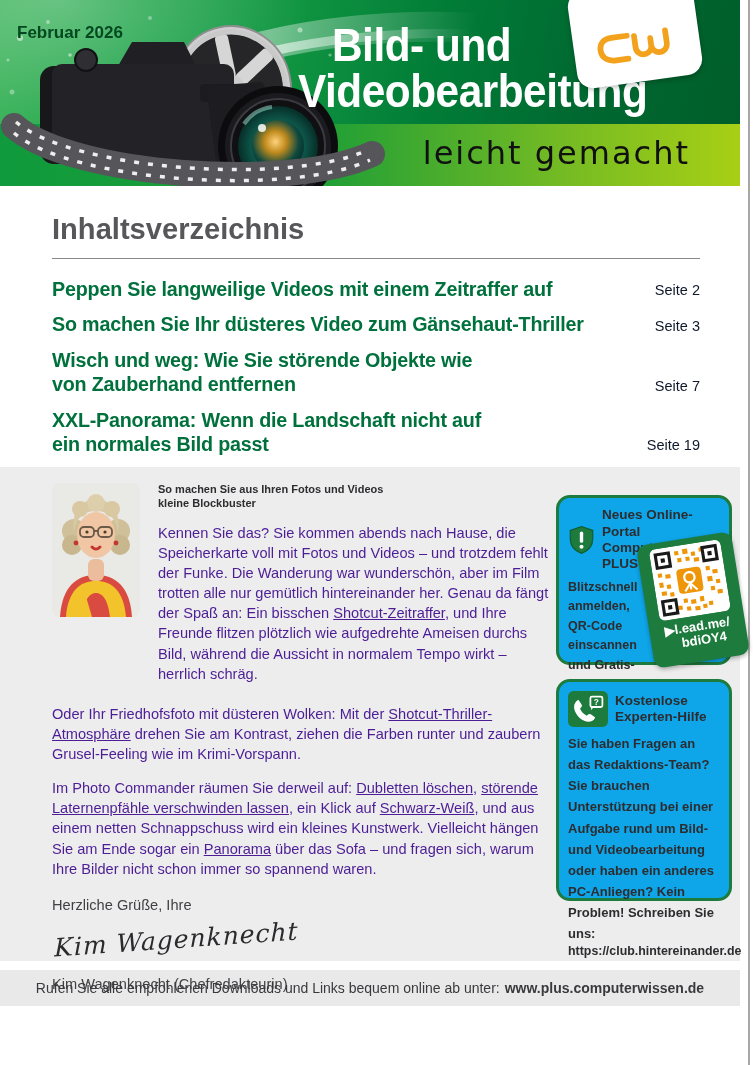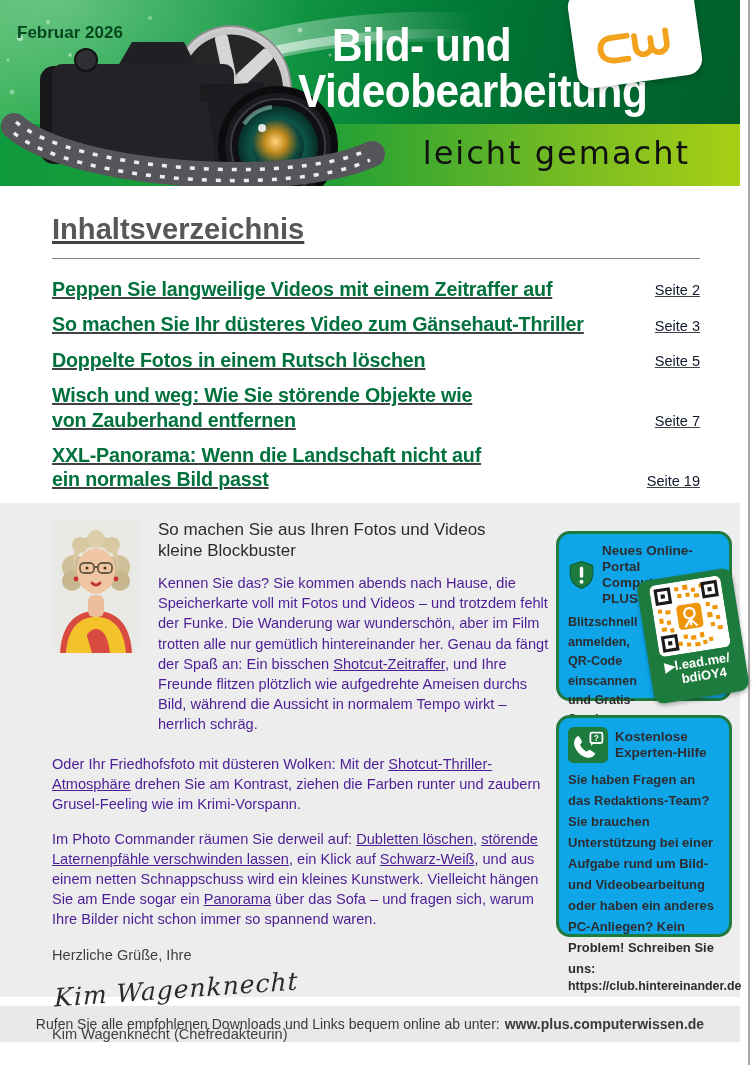--- a/index.html
+++ b/index.html
@@ -23,36 +23,36 @@
   .subtitle-band{position:absolute;left:0;bottom:0;width:100%;height:62px;z-index:2;
     background:linear-gradient(90deg,#0f9a3d 0%,#23a035 45%,#72ba24 75%,#a8cf15 100%);}
   .subtitle-band .sub{position:absolute;right:50px;top:10px;font-family:"DejaVu Sans",sans-serif;
     font-size:32px;color:#101010;letter-spacing:2px;font-weight:400;}
   .camera-art{position:absolute;left:0;top:0;z-index:3;}
   .cw-card{position:absolute;right:42px;top:-16px;width:126px;height:98px;background:#ffffff;
     border-radius:16px;transform:rotate(-8deg);z-index:7;box-shadow:0 2px 5px rgba(0,0,0,.25);
     display:flex;align-items:flex-end;justify-content:center;padding-bottom:14px;box-sizing:border-box;}
 
   
-  .toc-section{width:740px;text-decoration:underline;}
+  .toc-section{width:740px;}
   .toc-heading{margin:26px 0 0 52px;font-size:30px;font-weight:bold;color:#57575a;
     transform:scaleX(.97);transform-origin:left;}
   .toc-rule{border:none;border-top:1.6px solid #8a8a8d;margin:12px 40px 18px 52px;}
   .toc-list{list-style:none;margin:0 40px 0 52px;padding:0;}
   .toc-row{display:flex;align-items:flex-end;justify-content:space-between;margin-bottom:11px;cursor:pointer;}
   .toc-title{font-size:20px;font-weight:bold;color:#00713c;line-height:1.22;letter-spacing:-.2px;
     transform:scaleX(.985);transform-origin:left bottom;}
   .toc-page{font-size:14.5px;color:#0f172a;padding-bottom:3px;white-space:nowrap;}
 
   
   .editorial{width:740px;height:494px;background:#ededee;display:flex;box-sizing:border-box;padding-top:16px;}
   .ed-main{width:556px;box-sizing:border-box;padding-left:52px;padding-right:6px;}
   .ed-row{display:flex;gap:18px;}
   .portrait{flex:none;width:88px;height:134px;border-radius:8px;overflow:hidden;background:#e9e9e5;}
-  .ed-heading{font-size:17px;font-weight:normal;color:#2d2d30;line-height:1.25;margin:0 0 12px 0;}
+  .ed-heading{font-size:11px;font-weight:bold;color:#2d2d30;line-height:1.25;margin:0 0 12px 0;}
   .ed-p{font-size:14.6px;line-height:1.38;color:#4c1d95;margin:0 0 14px 0;}
   .lnk{text-decoration:underline;cursor:pointer;}
   .greeting{margin-top:18px;font-size:14.6px;}
   .signature{font-family:"DejaVu Serif",serif;font-style:italic;font-size:25px;color:#2b2b2d;
     display:inline-block;transform:rotate(-4deg) skewX(-4deg);margin:12px 0 4px 2px;letter-spacing:1px;}
   .byline{font-size:14.6px;line-height:1.4;margin-top:16px;}
 
   
   .ed-side{width:184px;box-sizing:border-box;}
   .side-box{background:#0ea5e9;border:3px solid #1d7b3d;border-radius:14px;box-sizing:border-box;
@@ -180,24 +180,20 @@
   <h1 class="toc-heading">Inhaltsverzeichnis</h1>
   <hr class="toc-rule">
   <ul class="toc-list">
     <li class="toc-row">
       <span class="toc-title prewrap">Peppen Sie langweilige Videos mit einem Zeitraffer auf</span>
       <span class="toc-page">Seite 2</span>
     </li>
     <li class="toc-row">
       <span class="toc-title prewrap">So machen Sie Ihr düsteres Video zum Gänsehaut-Thriller</span>
       <span class="toc-page">Seite 3</span>
-    </li>
-    <li class="toc-row">
-      <span class="toc-title prewrap">Doppelte Fotos in einem Rutsch löschen</span>
-      <span class="toc-page">Seite 5</span>
     </li>
     <li class="toc-row">
       <span class="toc-title prewrap">Wisch und weg: Wie Sie störende Objekte wie
 von Zauberhand entfernen</span>
       <span class="toc-page">Seite 7</span>
     </li>
     <li class="toc-row">
       <span class="toc-title prewrap">XXL-Panorama: Wenn die Landschaft nicht auf
 ein normales Bild passt</span>
       <span class="toc-page">Seite 19</span>

